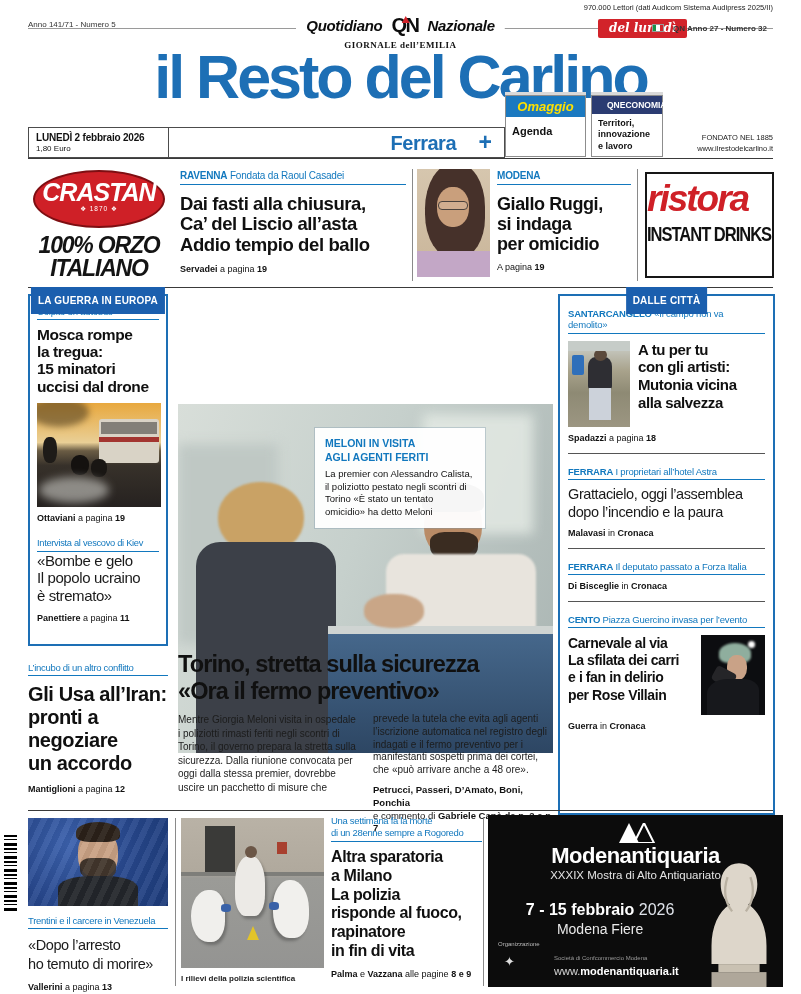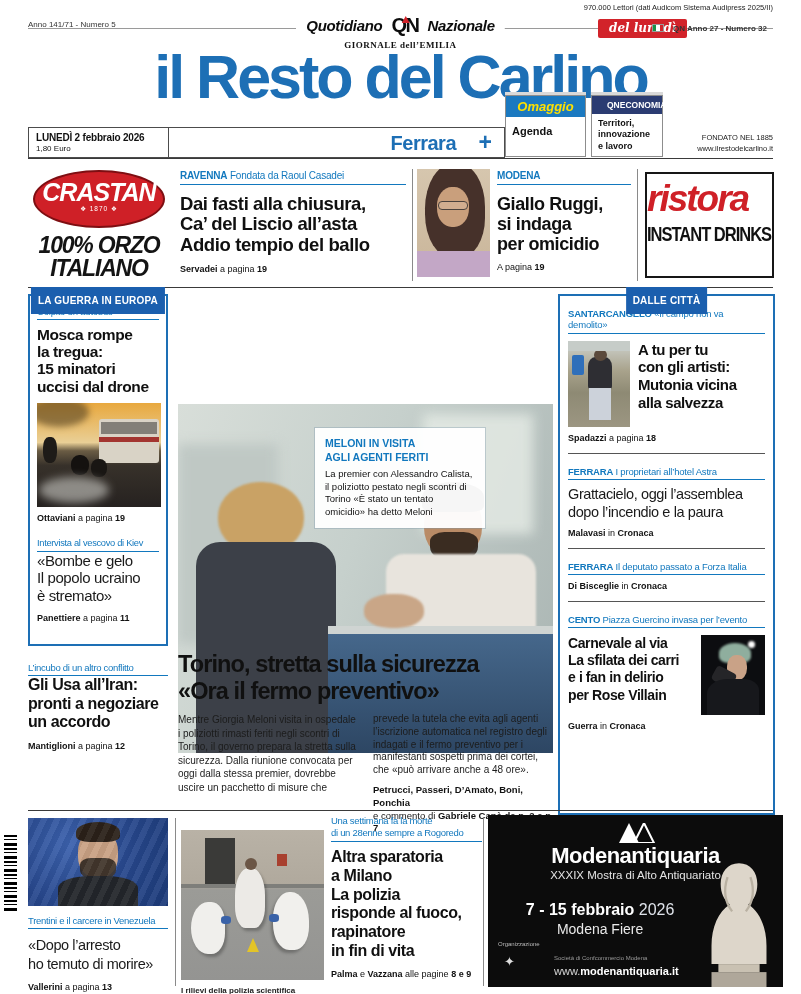--- a/index.html
+++ b/index.html
@@ -166,21 +166,21 @@
       <span class="kicker" style="font-size:9.3px; letter-spacing:-0.3px;">Intervista al vescovo di Kiev</span>
       <div class="hl-l pl" style="font-size:15px; line-height:1.18; ">«Bombe e gelo
 Il popolo ucraino
 è stremato»</div>
       <div class="byline" style="margin-top:8px;"><b>Panettiere</b><span> a pagina </span><b>11</b></div>
     </div>
   </div>
 
   <div class="abs" style="left:28px; top:662px; width:140px;">
     <span class="kicker" style="font-size:9.5px; letter-spacing:-0.3px;">L’incubo di un altro conflitto</span>
-    <div class="hl-b pl" style="font-size:16px; line-height:1.15; margin-top:0;">Gli Usa all’Iran:
+    <div class="hl-b pl" style="font-size:20px; line-height:1.15; margin-top:7px;">Gli Usa all’Iran:
 pronti a negoziare
 un accordo</div>
     <div class="byline" style="margin-top:9px;"><b>Mantiglioni</b><span> a pagina </span><b>12</b></div>
   </div>
 
   <div class="photo abs" style="left:178px; top:296px; width:375px; height:349px; background:linear-gradient(110deg,#d8ded9 0%,#c6d0cc 45%,#a9b4b2 100%);">
     <div style="right:20px; top:10px; width:110px; height:120px; background:#e6ece6; opacity:0.8; filter:blur(6px);"></div>
     <div style="left:0; top:40px; width:100px; height:200px; background:#bfc8c4; filter:blur(6px);"></div>
 
     <div style="left:40px; top:78px; width:86px; height:72px; background:#c9a265; border-radius:48%; filter:blur(1px);"></div>
@@ -274,21 +274,21 @@
       <div style="left:0; top:0; width:140px; height:88px; background:repeating-linear-gradient(115deg,rgba(255,255,255,0.06) 0 6px,rgba(0,0,0,0.05) 6px 12px);"></div>
     </div>
     <span class="kicker" style="font-size:9.5px; letter-spacing:-0.3px; margin-top:9px;">Trentini e il carcere in Venezuela</span>
     <div class="hl-l pl" style="font-size:14.5px; line-height:1.25; margin-top:7px;">«Dopo l’arresto
 ho temuto di morire»</div>
     <div class="byline" style="margin-top:9px;"><b>Vallerini</b><span> a pagina </span><b>13</b></div>
   </div>
 
   <div class="vr" style="left:175px; top:818px; height:168px;"></div>
 
-  <div class="abs" style="left:181px; top:818px; width:143px;margin-top:12px;">
+  <div class="abs" style="left:181px; top:818px; width:143px;">
     <div class="photo" style="width:143px; height:150px; background:linear-gradient(#b9b2a6 0%,#b0a99d 36%,#9b9b97 40%,#949492 100%);">
       <div style="left:24px; top:8px; width:30px; height:48px; background:#3a3a38;"></div>
       <div style="left:96px; top:24px; width:10px; height:12px; background:#a8402f;"></div>
       <div style="left:0; top:54px; width:143px; height:4px; background:#7e7e7a;"></div>
       <div style="left:10px; top:72px; width:34px; height:52px; background:#f0efec; border-radius:50% 40% 40% 50%; box-shadow:2px 3px 3px rgba(0,0,0,0.25);"></div>
       <div style="left:54px; top:38px; width:30px; height:60px; background:#eceae6; border-radius:45% 45% 35% 35%; box-shadow:2px 3px 3px rgba(0,0,0,0.25);"></div>
       <div style="left:92px; top:62px; width:36px; height:58px; background:#f1f0ed; border-radius:45% 50% 40% 45%; box-shadow:-2px 3px 3px rgba(0,0,0,0.25);"></div>
       <div style="left:64px; top:28px; width:12px; height:12px; background:#6b5646; border-radius:50%;"></div>
       <div style="left:66px; top:108px; width:0; height:0; border-left:6px solid transparent; border-right:6px solid transparent; border-bottom:14px solid #e3c428;"></div>
       <div style="left:40px; top:86px; width:10px; height:8px; background:#3a62a8; border-radius:40%;"></div>

